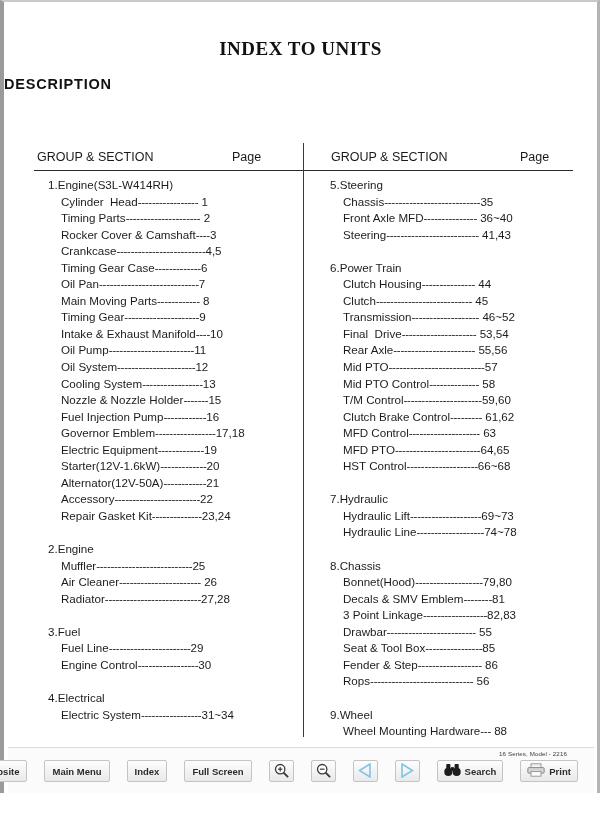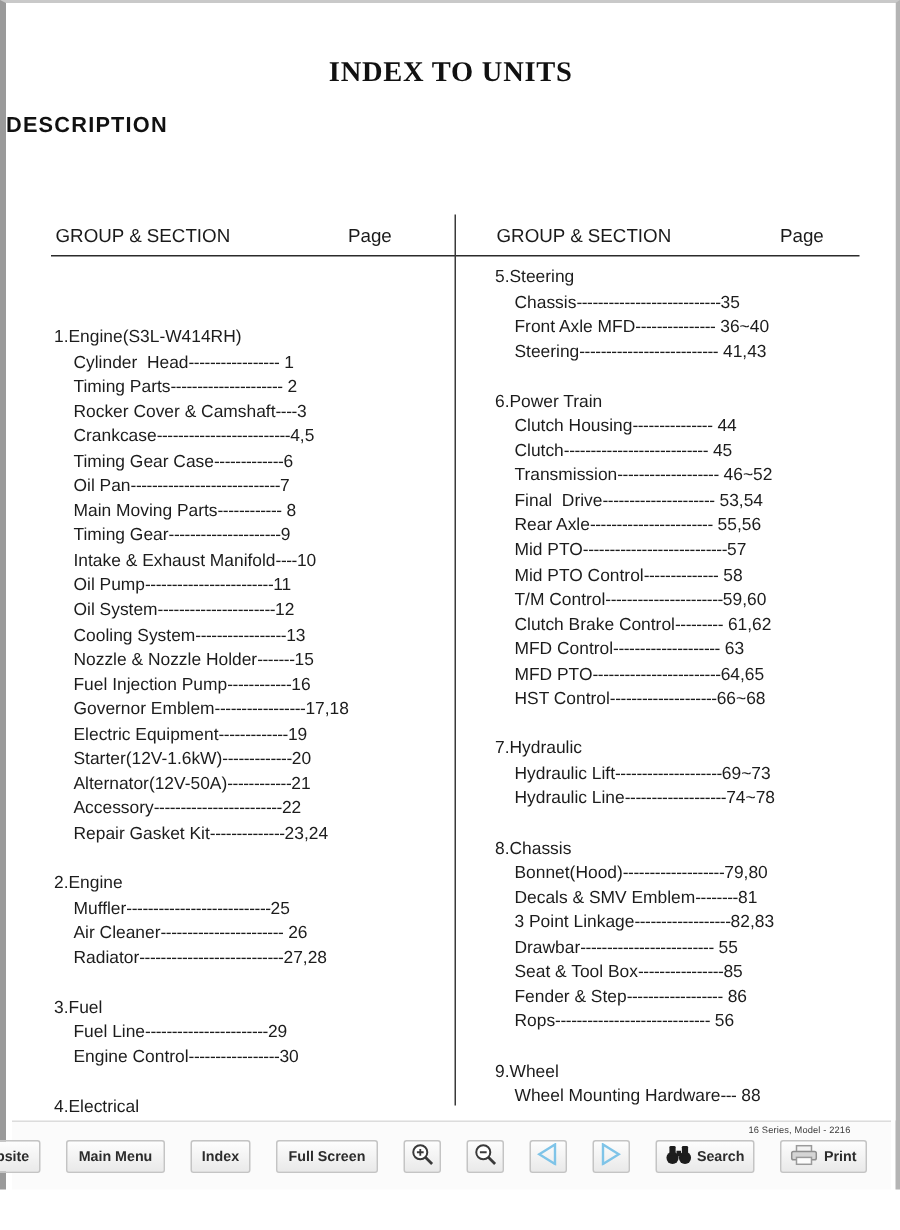--- a/index.html
+++ b/index.html
@@ -89,21 +89,21 @@
   }
 
   
   .index-col {
     position: absolute;
     top: 175px;
     font-size: 11.6px;
     color: #1c1c1c;
     line-height: 16.55px;
   }
-  #col-left  { left: 32px;  width: 250px; margin-top: 40px; }
+  #col-left  { left: 44px;  width: 250px; }
   #col-right { left: 326px; width: 248px; }
 
   .entry {
     white-space: pre;
     position: relative;
     height: 16.55px;
   }
   .entry.group {
     font-weight: normal;
   }

